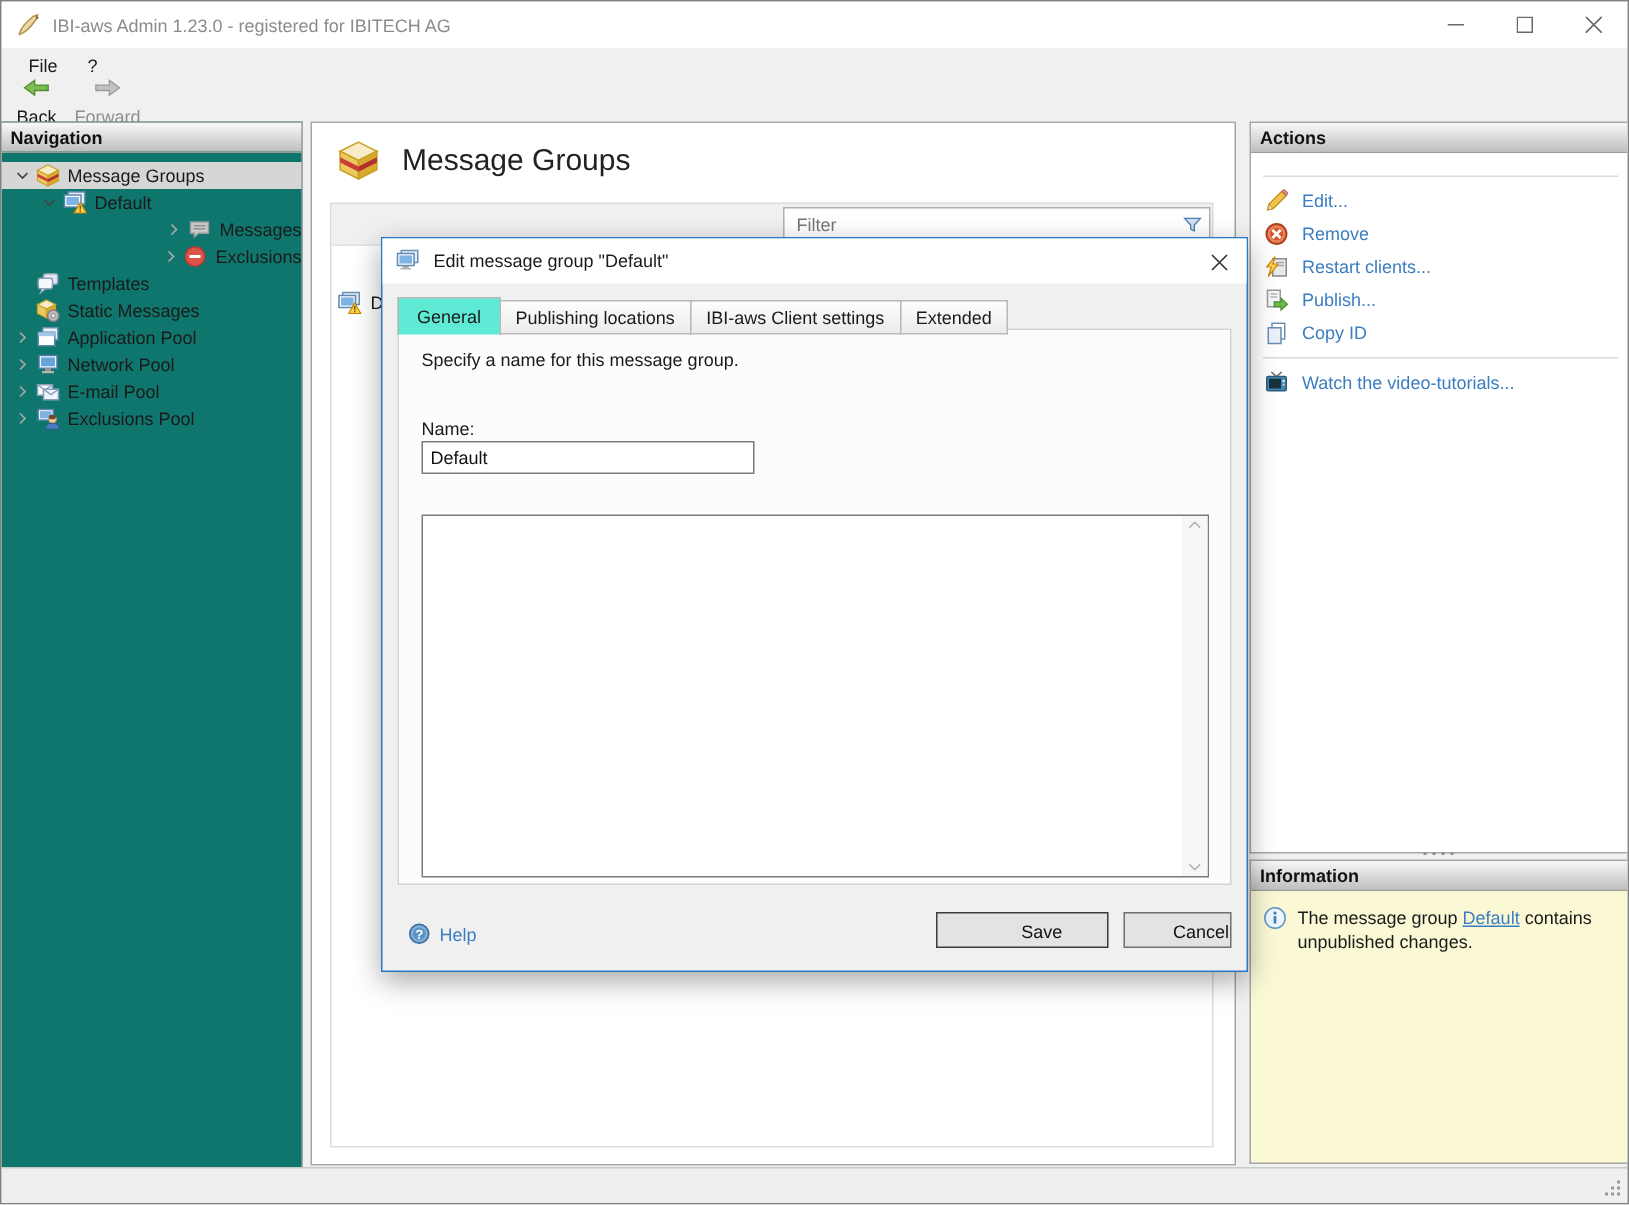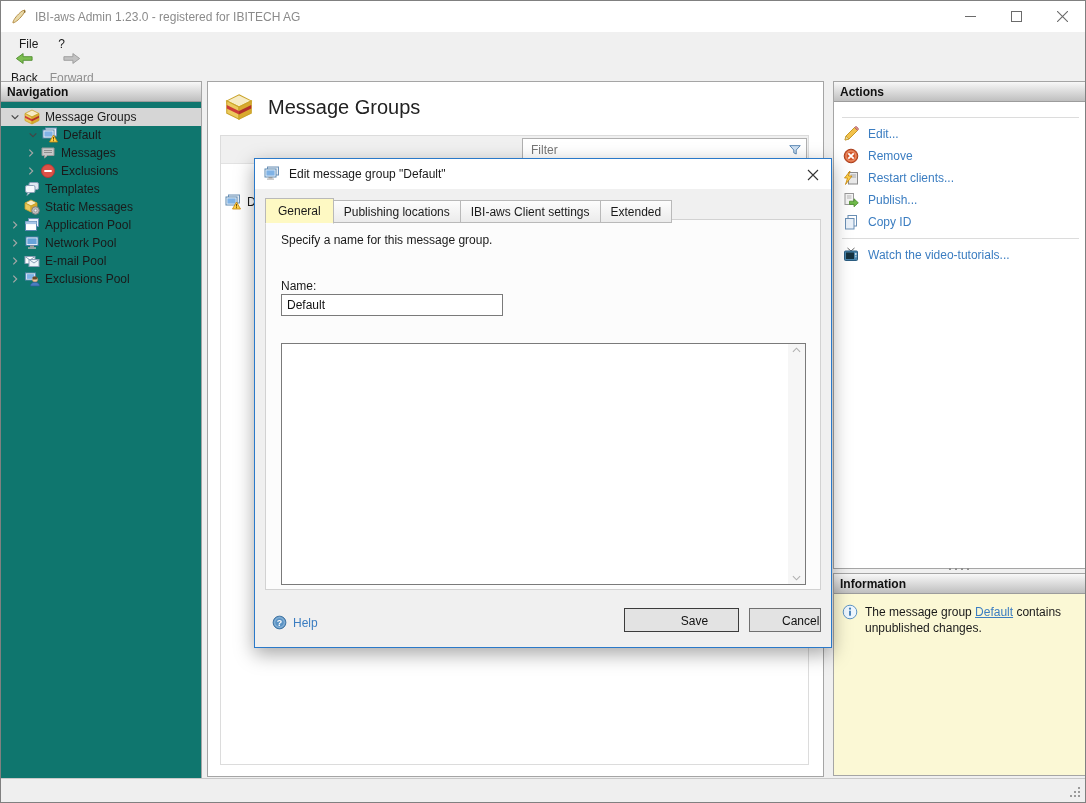--- a/index.html
+++ b/index.html
@@ -19,21 +19,21 @@
   .toolbar { position:absolute; top:54px; left:0; right:0; height:26px; background:#f0f0f0; display:flex; align-items:center; padding-left:6px; }
   .tool-btn { display:flex; align-items:center; gap:5px; padding:2px 8px 2px 4px;flex-direction:column; }
   .tool-label-disabled { color:#8f8f8f; }
 
   
   .panel-header { height:20px; background:linear-gradient(#f8f8f8,#bfbfbf); border-bottom:1px solid #9c9c9c; font-weight:bold; display:flex; align-items:center; padding-left:6px; color:#111; }
   .nav-panel { position:absolute; left:0; top:80px; width:201px; height:698px; background:#0f766e; border:1px solid #a5a5a5; border-left:none; }
   .tree { padding-top:6px; }
   .tree-row { display:flex; align-items:center; height:18px; padding-left:6px; }
   .tree-row.lv1 { padding-left:24px; }
-  .tree-row.lv2 { padding-left:22px; }
+  .tree-row.lv2 { padding-left:22px;justify-content:flex-end; }
   .tree-row.selected { background:#d6d6d6; }
   .chev { width:16px; height:16px; flex:0 0 16px; display:flex; align-items:center; justify-content:center; }
   .ticon { width:17px; height:16px; flex:0 0 17px; margin-right:5px; display:flex; align-items:center; justify-content:center; }
 
   
   .main-panel { position:absolute; left:206px; top:80px; width:617px; height:696px; background:#fff; border:1px solid #a5a5a5; }
   .main-header { display:flex; align-items:center; gap:14px; padding:11px 0 0 16px; }
   .main-title { font-size:20px; color:#222; }
   .list-area { position:absolute; left:12px; right:14px; top:53px; bottom:11px; border:1px solid #dcdcdc; background:#fff; }
   .list-toolbar { height:28px; background:#f0f0f0; border-bottom:1px solid #e2e2e2; display:flex; justify-content:flex-end; align-items:center; }
@@ -61,21 +61,21 @@
   
   .statusbar { position:absolute; left:0; right:0; bottom:0; height:24px; background:#efefef; border-top:1px solid #c9c9c9; }
   .grip { position:absolute; right:3px; bottom:3px; }
 
   
   .dialog { position:absolute; left:253px; top:157px; width:578px; height:490px; background:#f0f0f0; border:1px solid #2a79c9; box-shadow:0 6px 18px rgba(0,0,0,.35); }
   .dlg-titlebar { height:30px; background:#fff; display:flex; align-items:center; padding-left:9px; gap:9px; }
   .dlg-close { position:absolute; right:9px; top:7px; width:18px; height:18px; display:flex; align-items:center; justify-content:center; color:#333; cursor:pointer; }
   .dlg-tabs { position:absolute; left:10px; top:38px; display:flex; align-items:flex-end; z-index:2; }
   .tab { padding:4px 10px 3px 10px; border:1px solid #b9b9b9; background:linear-gradient(#fdfdfd,#ebebeb); margin-right:-1px; color:#1a1a1a; cursor:pointer; }
-  .tab.active { background:#fef9c3; padding:5px 12px 5px 12px; border-bottom:1px solid #fcfcfc; position:relative; top:1px; z-index:3; }
+  .tab.active { background:#5eead4; padding:5px 12px 5px 12px; border-bottom:1px solid #fcfcfc; position:relative; top:1px; z-index:3; }
   .dlg-page { position:absolute; left:10px; right:10px; top:60px; bottom:57px; background:#fcfcfc; border:1px solid #d2d2d2; }
   .dlg-desc { padding:13px 0 0 15px; }
   .fld-label { position:absolute; left:15px; }
   .name-label { top:59px; }
   .name-input { position:absolute; left:15px; top:74px; width:222px; height:22px; border:1px solid #7a7a7a; background:#fff; font:inherit; padding-left:5px; color:#111; outline:none; }
   .notice-label { top:123px; }
   .notice-area { position:absolute; left:15px; right:14px; top:123px; bottom:4px; border:1px solid #7a7a7a; background:#fff; }
   .notice-scroll { position:absolute; right:0; top:0; bottom:0; width:17px; background:#f6f6f6; display:flex; flex-direction:column; justify-content:space-between; align-items:center; padding:3px 0; }
   .dlg-footer { position:absolute; left:0; right:0; bottom:0; height:48px; }
   .help-link { position:absolute; left:17px; top:16px; display:flex; align-items:center; gap:6px; color:#3b7dc1; cursor:pointer; }

